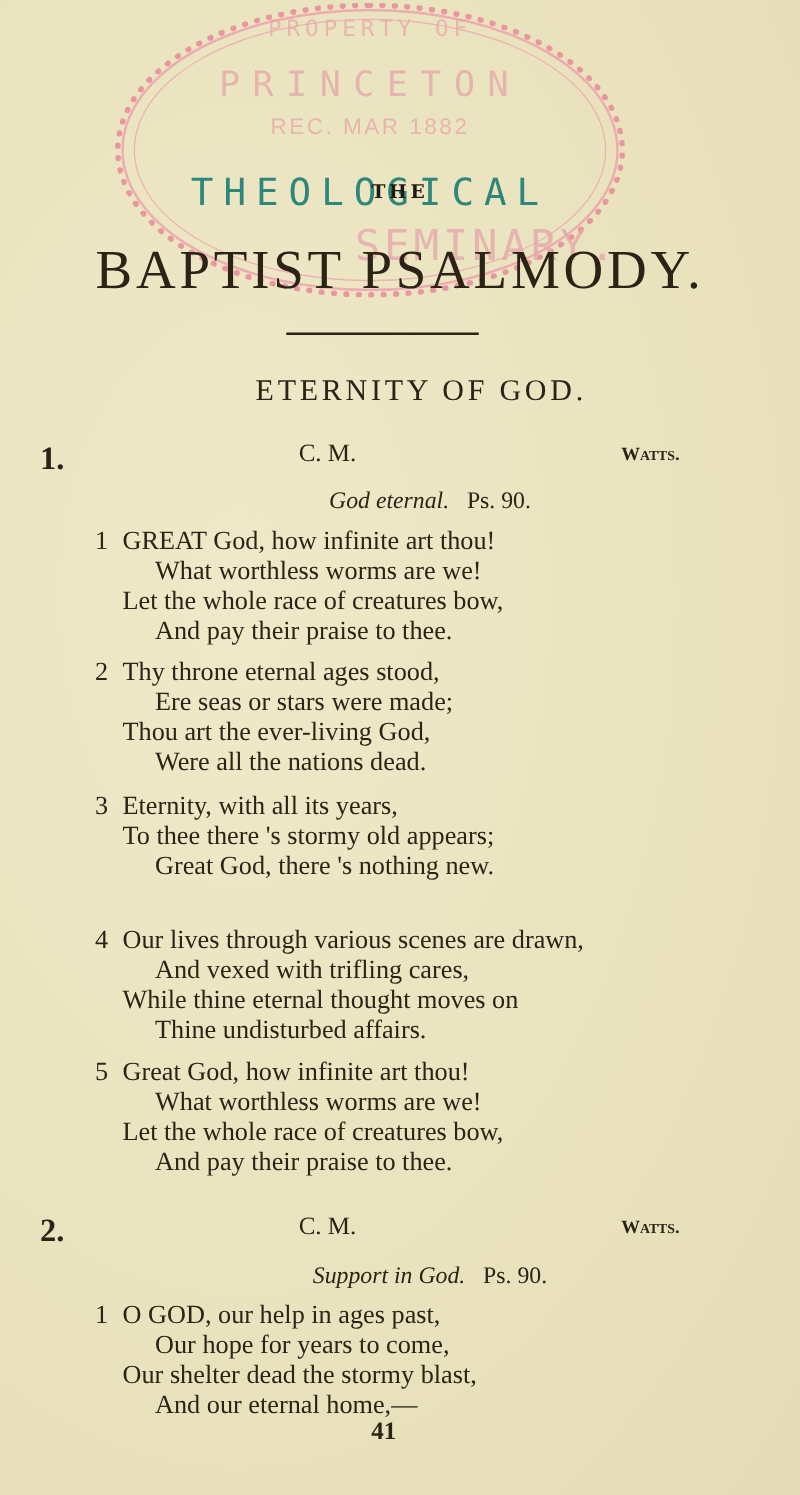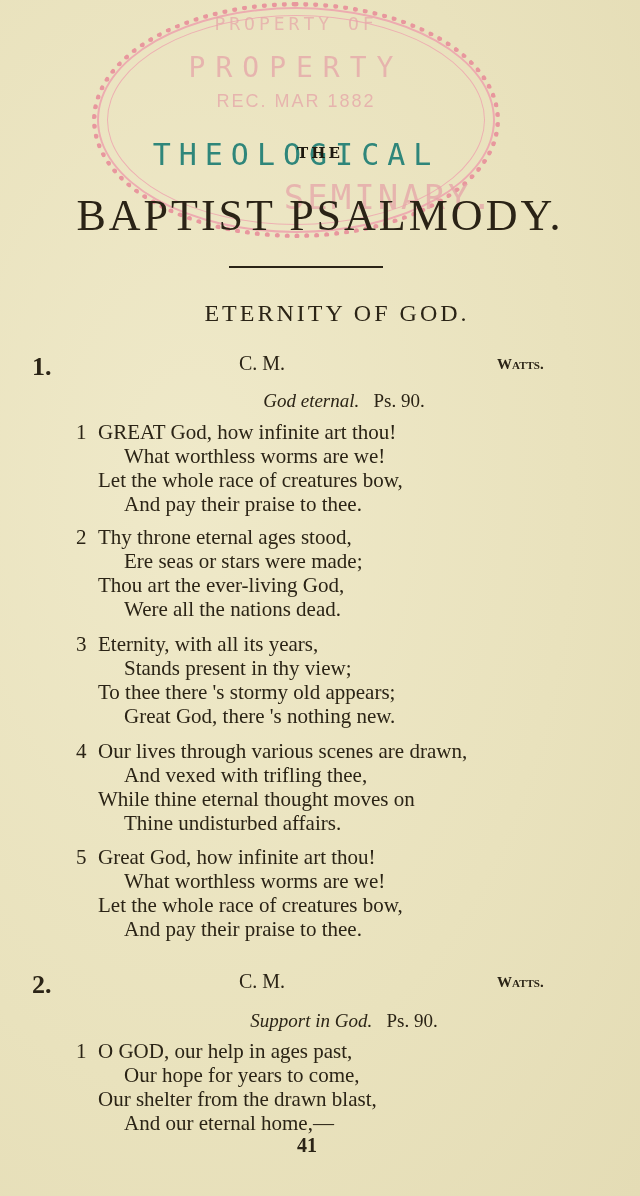--- a/index.html
+++ b/index.html
@@ -58,21 +58,21 @@
     .pagenum { position: absolute; top: 1134px; left: 0; width: 614px; text-align: center; font-family: "Liberation Serif", serif; font-size: 20px; font-weight: bold; }
   </style>
 </head>
 <body>
 
 <div class="page">
 
   <div class="stamp">
     <div class="stamp-inner"></div>
     <div class="stamp-line s1">PROPERTY OF</div>
-    <div class="stamp-line s2">PROPERTY</div>
+    <div class="stamp-line s2">PRINCETON</div>
     <div class="stamp-line s3">REC. MAR 1882</div>
     <div class="stamp-line s4">THEOLOGICAL</div>
     <div class="stamp-line s5">SEMINARY.</div>
   </div>
 
   <div class="the">THE</div>
   <div class="title">BAPTIST PSALMODY.</div>
   <div class="rule"></div>
 
   <div class="section">ETERNITY OF GOD.</div>
@@ -97,28 +97,27 @@
 
   <div class="stanza" style="top:525px;">
     <div class="line l1"><span class="vnum">2</span><span>Thy throne eternal ages stood,</span></div>
     <div class="line l2">Ere seas or stars were made;</div>
     <div class="line l3">Thou art the ever-living God,</div>
     <div class="line l4">Were all the nations dead.</div>
   </div>
 
   <div class="stanza" style="top:632px;">
     <div class="line l1"><span class="vnum">3</span><span>Eternity, with all its years,</span></div>
-    <div class="line l2">Stands present in thy view;</div>
     <div class="line l3">To thee there 's stormy old appears;</div>
     <div class="line l4">Great God, there 's nothing new.</div>
   </div>
 
   <div class="stanza" style="top:739px;">
     <div class="line l1"><span class="vnum">4</span><span>Our lives through various scenes are drawn,</span></div>
-    <div class="line l2">And vexed with trifling thee,</div>
+    <div class="line l2">And vexed with trifling cares,</div>
     <div class="line l3">While thine eternal thought moves on</div>
     <div class="line l4">Thine undisturbed affairs.</div>
   </div>
 
   <div class="stanza" style="top:845px;">
     <div class="line l1"><span class="vnum">5</span><span>Great God, how infinite art thou!</span></div>
     <div class="line l2">What worthless worms are we!</div>
     <div class="line l3">Let the whole race of creatures bow,</div>
     <div class="line l4">And pay their praise to thee.</div>
   </div>
@@ -130,18 +129,18 @@
   </div>
   <div class="subtitle" style="top:1010px;">
     <span class="it">Support in God.</span>
     &nbsp;
     <span>Ps. 90.</span>
   </div>
 
   <div class="stanza" style="top:1039px;">
     <div class="line l1"><span class="vnum">1</span><span>O GOD, our help in ages past,</span></div>
     <div class="line l2">Our hope for years to come,</div>
-    <div class="line l3">Our shelter from the drawn blast,</div>
+    <div class="line l3">Our shelter dead the stormy blast,</div>
     <div class="line l4">And our eternal home,—</div>
   </div>
 
   <div class="pagenum">41</div>
 </div>
 
 </body></html>

